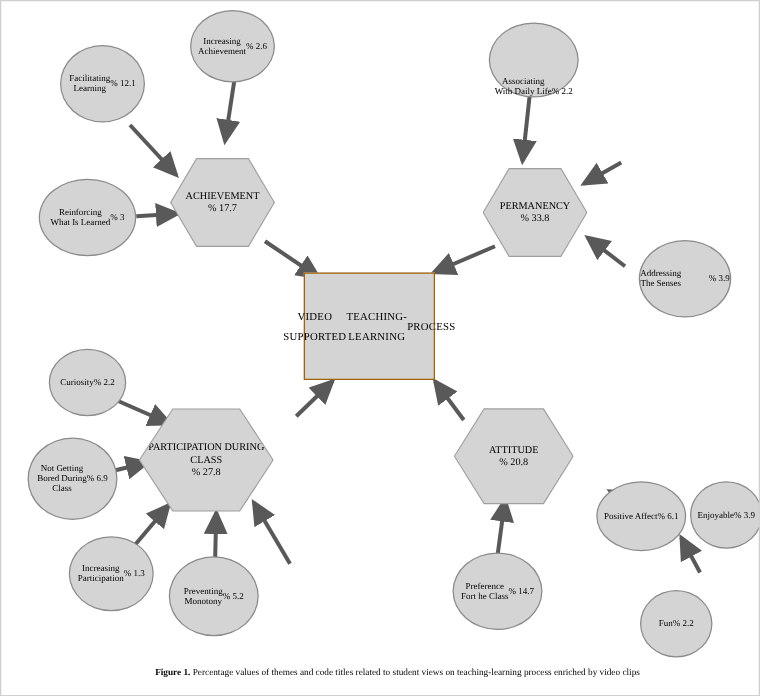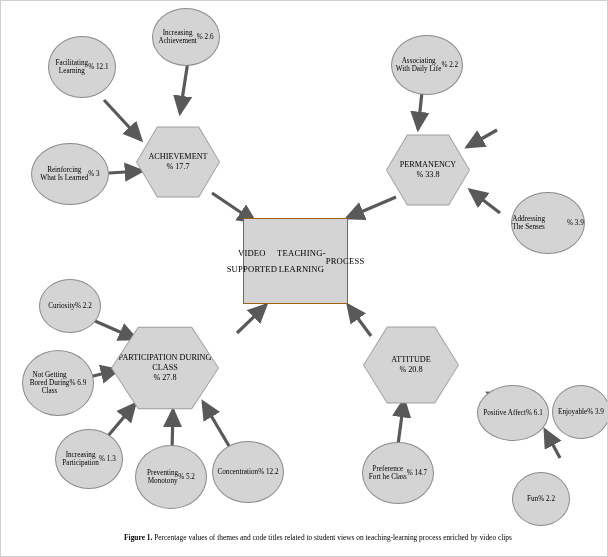--- a/index.html
+++ b/index.html
@@ -197,21 +197,21 @@
 Learning</span>
     <span class="value">% 12.1</span>
   </div>
 
   <div class="node circle" style="left:31px; top:143px; width:78px; height:62px;">
     <span class="label">Reinforcing
 What Is Learned</span>
     <span class="value">% 3</span>
   </div>
 
-  <div class="node circle" style="left:391px; top:35px; width:72px; height:60px;">
+  <div class="node circle" style="left:391px; top:18px; width:72px; height:60px;align-items:flex-end;">
     <span class="label">Associating
 With Daily Life</span>
     <span class="value">% 2.2</span>
   </div>
 
 
   <div class="node circle" style="left:511px; top:192px; width:74px; height:62px;gap:22px;">
     <span class="label">Addressing
 The Senses</span>
     <span class="value">% 3.9</span>
@@ -234,24 +234,20 @@
 Participation</span>
     <span class="value">% 1.3</span>
   </div>
 
   <div class="node circle" style="left:135px; top:445px; width:72px; height:64px;">
     <span class="label">Preventing
 Monotony</span>
     <span class="value">% 5.2</span>
   </div>
 
-  <div class="node circle" style="left:212px; top:441px; width:72px; height:62px;">
-    <span class="label">Concentration</span>
-    <span class="value">% 12.2</span>
-  </div>
 
   <div class="node circle" style="left:362px; top:442px; width:72px; height:62px;">
     <span class="label">Preference
 Fort he Class</span>
     <span class="value">% 14.7</span>
   </div>
 
   <div class="node circle" style="left:477px; top:385px; width:72px; height:56px;">
     <span class="label">Positive Affect</span>
     <span class="value">% 6.1</span>

